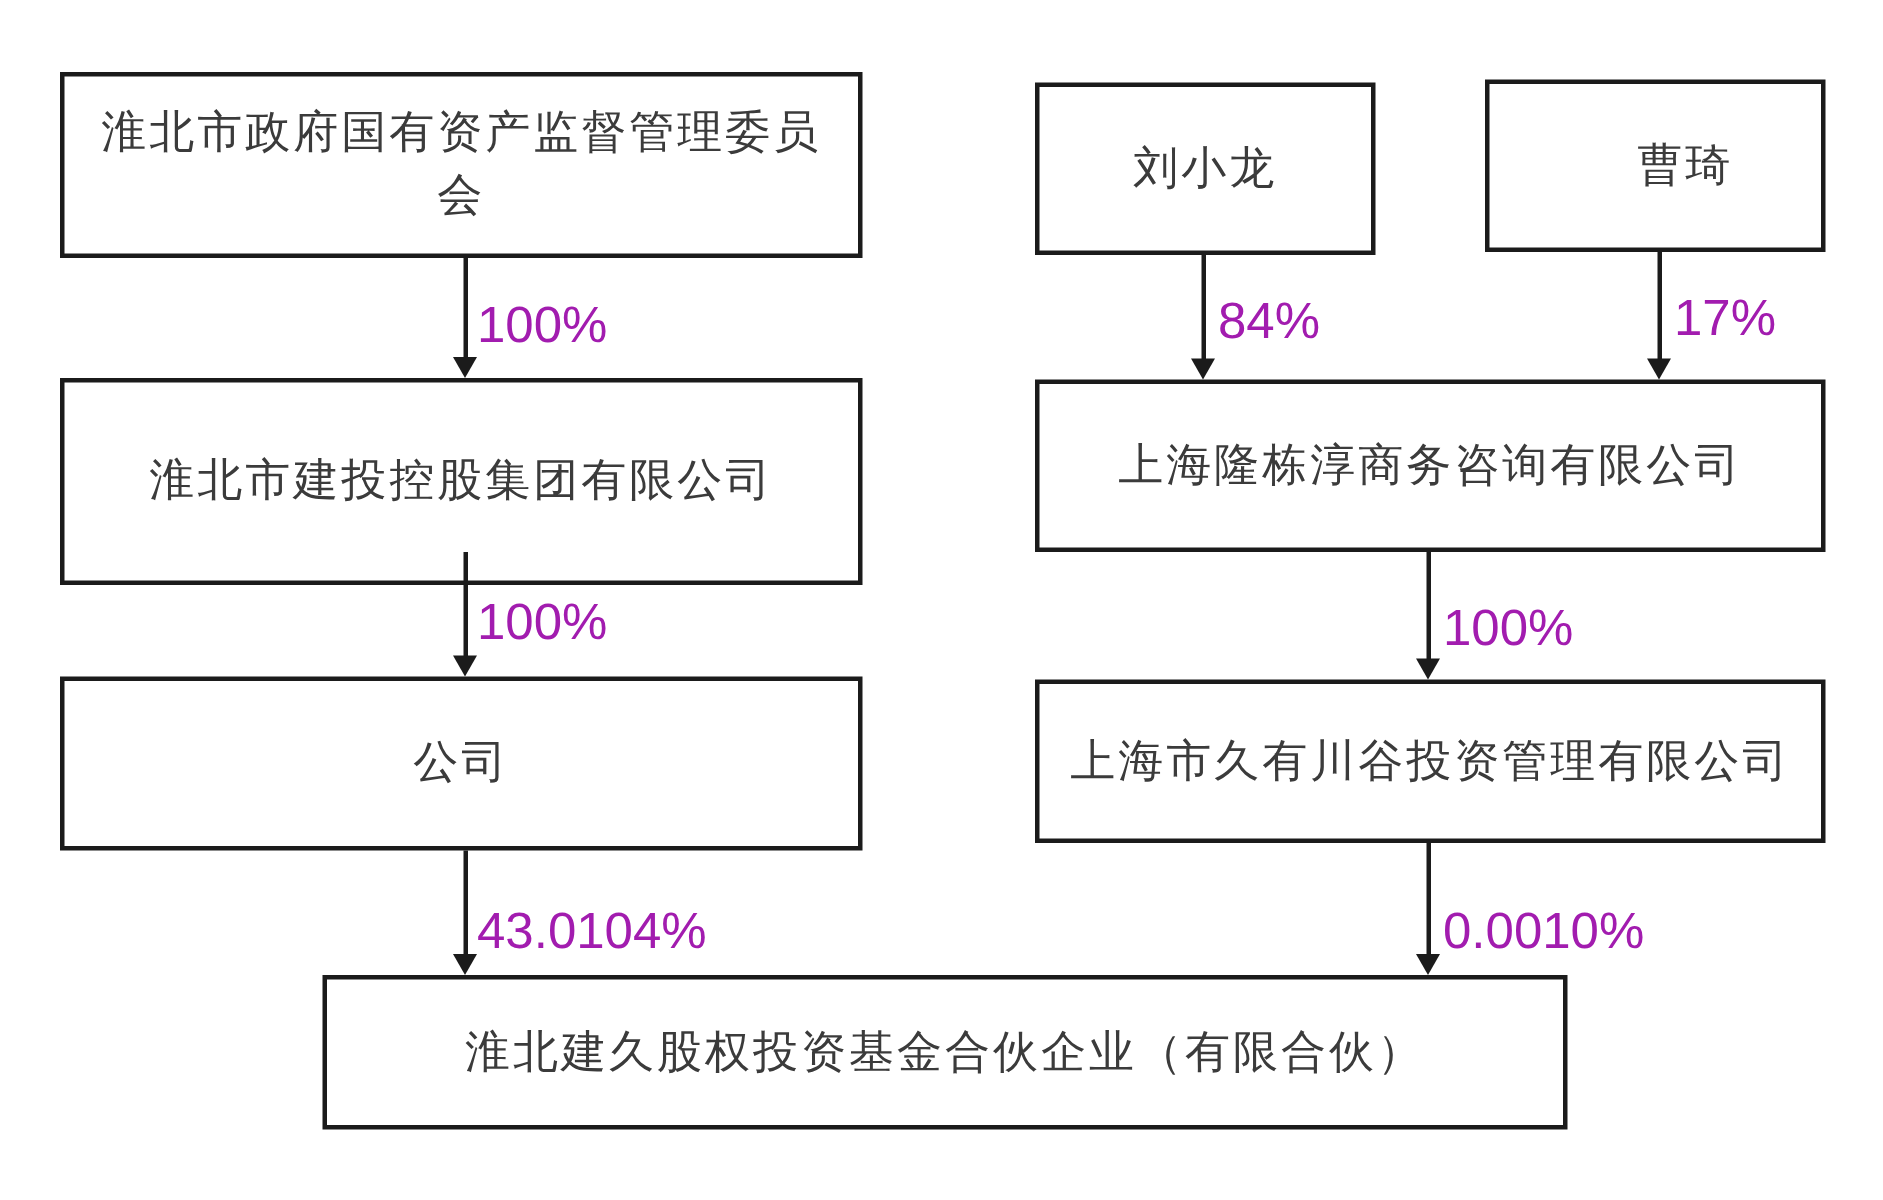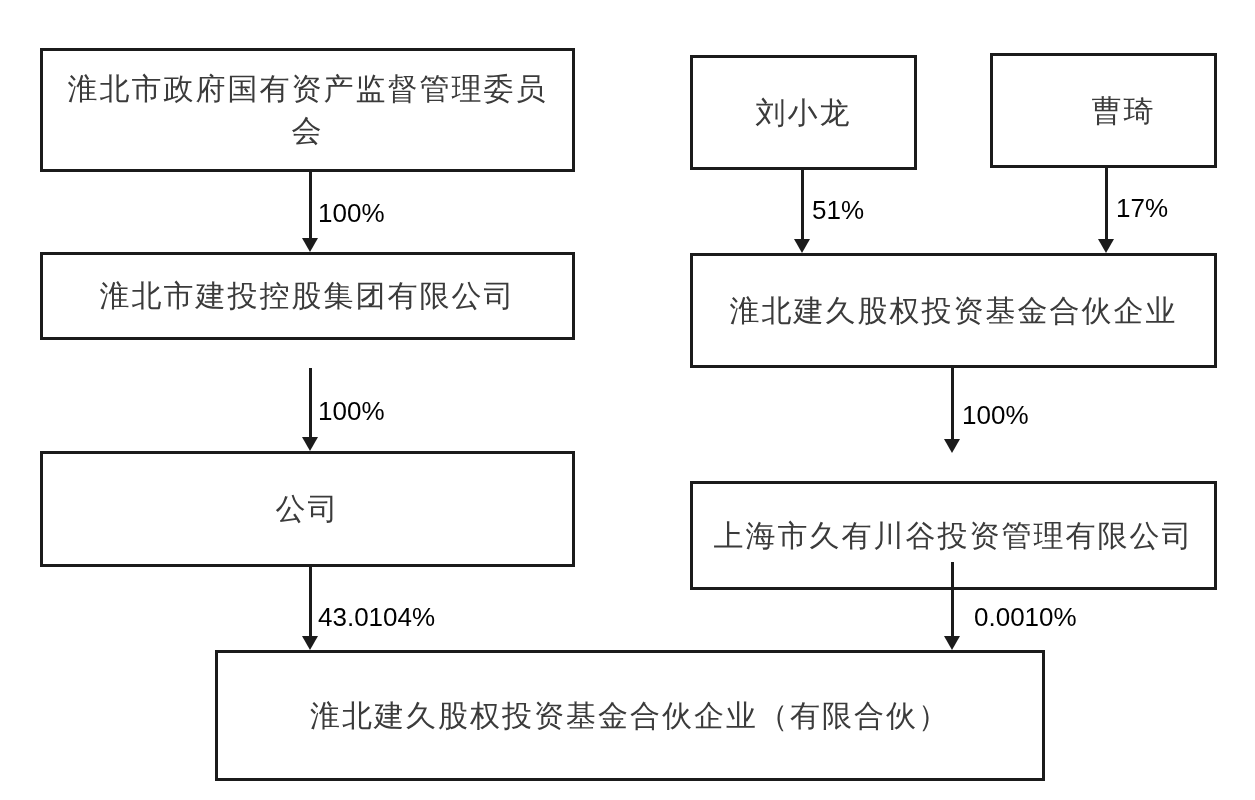--- a/index.html
+++ b/index.html
@@ -40,35 +40,35 @@
     position: absolute;
     width: 0;
     height: 0;
     border-left: 8px solid transparent;
     border-right: 8px solid transparent;
     border-top: 14px solid #1b1b1b;
   }
   .pct {
     position: absolute;
     font-family: "Liberation Sans", "DejaVu Sans", sans-serif;
-    font-size: 26px;
-    color: #000000;
+    font-size: 34px;
+    color: #a21caf;
     letter-spacing: 0;
     white-space: nowrap;
   }
 
   
   .n-soasac        { left: 40px;  top: 48px;  width: 535px; height: 124px; text-align: right; }
   .n-liu           { left: 690px; top: 55px;  width: 227px; height: 115px; font-family: Liberation Serif, serif; }
   .n-cao           { left: 990px; top: 53px;  width: 227px; height: 115px; padding-left: 40px; }
-  .n-jiantou       { left: 40px;  top: 252px; width: 535px; height: 88px; }
+  .n-jiantou       { left: 40px;  top: 252px; width: 535px; height: 138px; }
   .n-longdongchun  { left: 690px; top: 253px; width: 527px; height: 115px; }
   .n-wenlvtou      { left: 40px;  top: 451px; width: 535px; height: 116px; }
-  .n-jiuyou        { left: 690px; top: 453px; width: 527px; height: 109px; margin-top: 28px; }
-  .n-fund          { left: 215px; top: 650px; width: 830px; height: 131px; }
+  .n-jiuyou        { left: 690px; top: 453px; width: 527px; height: 109px; }
+  .n-fund          { left: 215px; top: 650px; width: 830px; height: 103px; }
 
   
   .l-e1 { left: 309px;  top: 172px; height: 70px; }
   .a-e1 { left: 302px;  top: 238px; }
   .t-e1 { left: 318px;  top: 198px; }
 
   .l-e2 { left: 309px;  top: 368px; height: 72px; }
   .a-e2 { left: 302px;  top: 437px; }
   .t-e2 { left: 318px;  top: 396px; }
 
@@ -83,21 +83,21 @@
   .l-e5 { left: 1105px; top: 168px; height: 74px; }
   .a-e5 { left: 1098px; top: 239px; }
   .t-e5 { left: 1116px; top: 193px; }
 
   .l-e6 { left: 951px;  top: 368px; height: 74px; }
   .a-e6 { left: 944px;  top: 439px; }
   .t-e6 { left: 962px;  top: 400px; }
 
   .l-e7 { left: 951px;  top: 562px; height: 77px; }
   .a-e7 { left: 944px;  top: 636px; }
-  .t-e7 { left: 962px;  top: 602px; margin-left: 12px; }
+  .t-e7 { left: 962px;  top: 602px; }
 </style>
 </head>
 <body>
 
 <div class="stage">
 
   <div class="node n-soasac">
     <span>淮北市政府国有资产监督管理委员</span>
     <span>会</span>
   </div>
@@ -108,21 +108,21 @@
 
   <div class="node n-cao">
     <span>曹琦</span>
   </div>
 
   <div class="node n-jiantou">
     <span>淮北市建投控股集团有限公司</span>
   </div>
 
   <div class="node n-longdongchun">
-    <span>淮北建久股权投资基金合伙企业</span>
+    <span>上海隆栋淳商务咨询有限公司</span>
   </div>
 
   <div class="node n-wenlvtou">
     <span>公司</span>
   </div>
 
   <div class="node n-jiuyou">
     <span>上海市久有川谷投资管理有限公司</span>
   </div>
 
@@ -137,21 +137,21 @@
   <div class="vline l-e2"></div>
   <div class="arrowhead a-e2"></div>
   <div class="pct t-e2">100%</div>
 
   <div class="vline l-e3"></div>
   <div class="arrowhead a-e3"></div>
   <div class="pct t-e3">43.0104%</div>
 
   <div class="vline l-e4"></div>
   <div class="arrowhead a-e4"></div>
-  <div class="pct t-e4">51%</div>
+  <div class="pct t-e4">84%</div>
 
   <div class="vline l-e5"></div>
   <div class="arrowhead a-e5"></div>
   <div class="pct t-e5">17%</div>
 
   <div class="vline l-e6"></div>
   <div class="arrowhead a-e6"></div>
   <div class="pct t-e6">100%</div>
 
   <div class="vline l-e7"></div>

